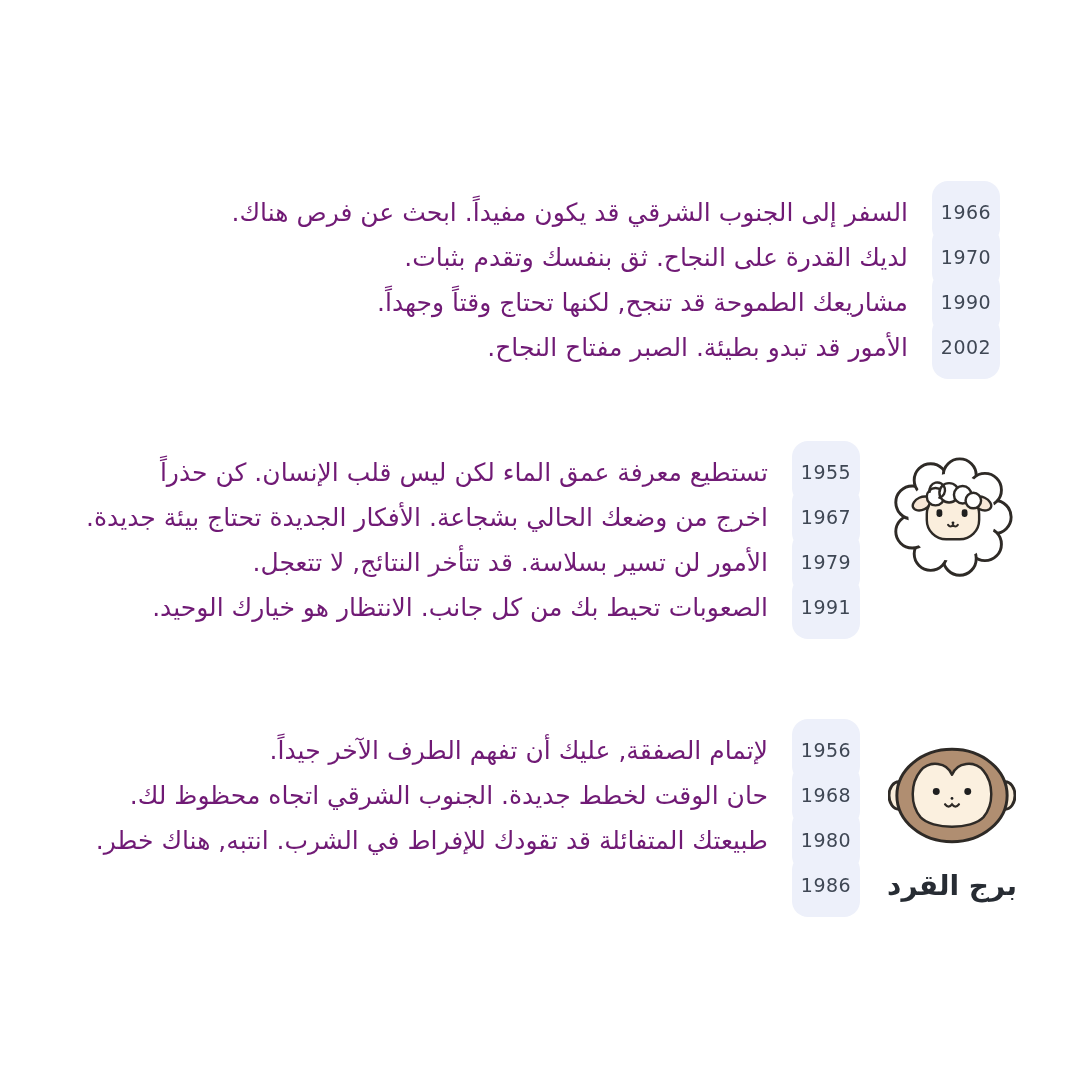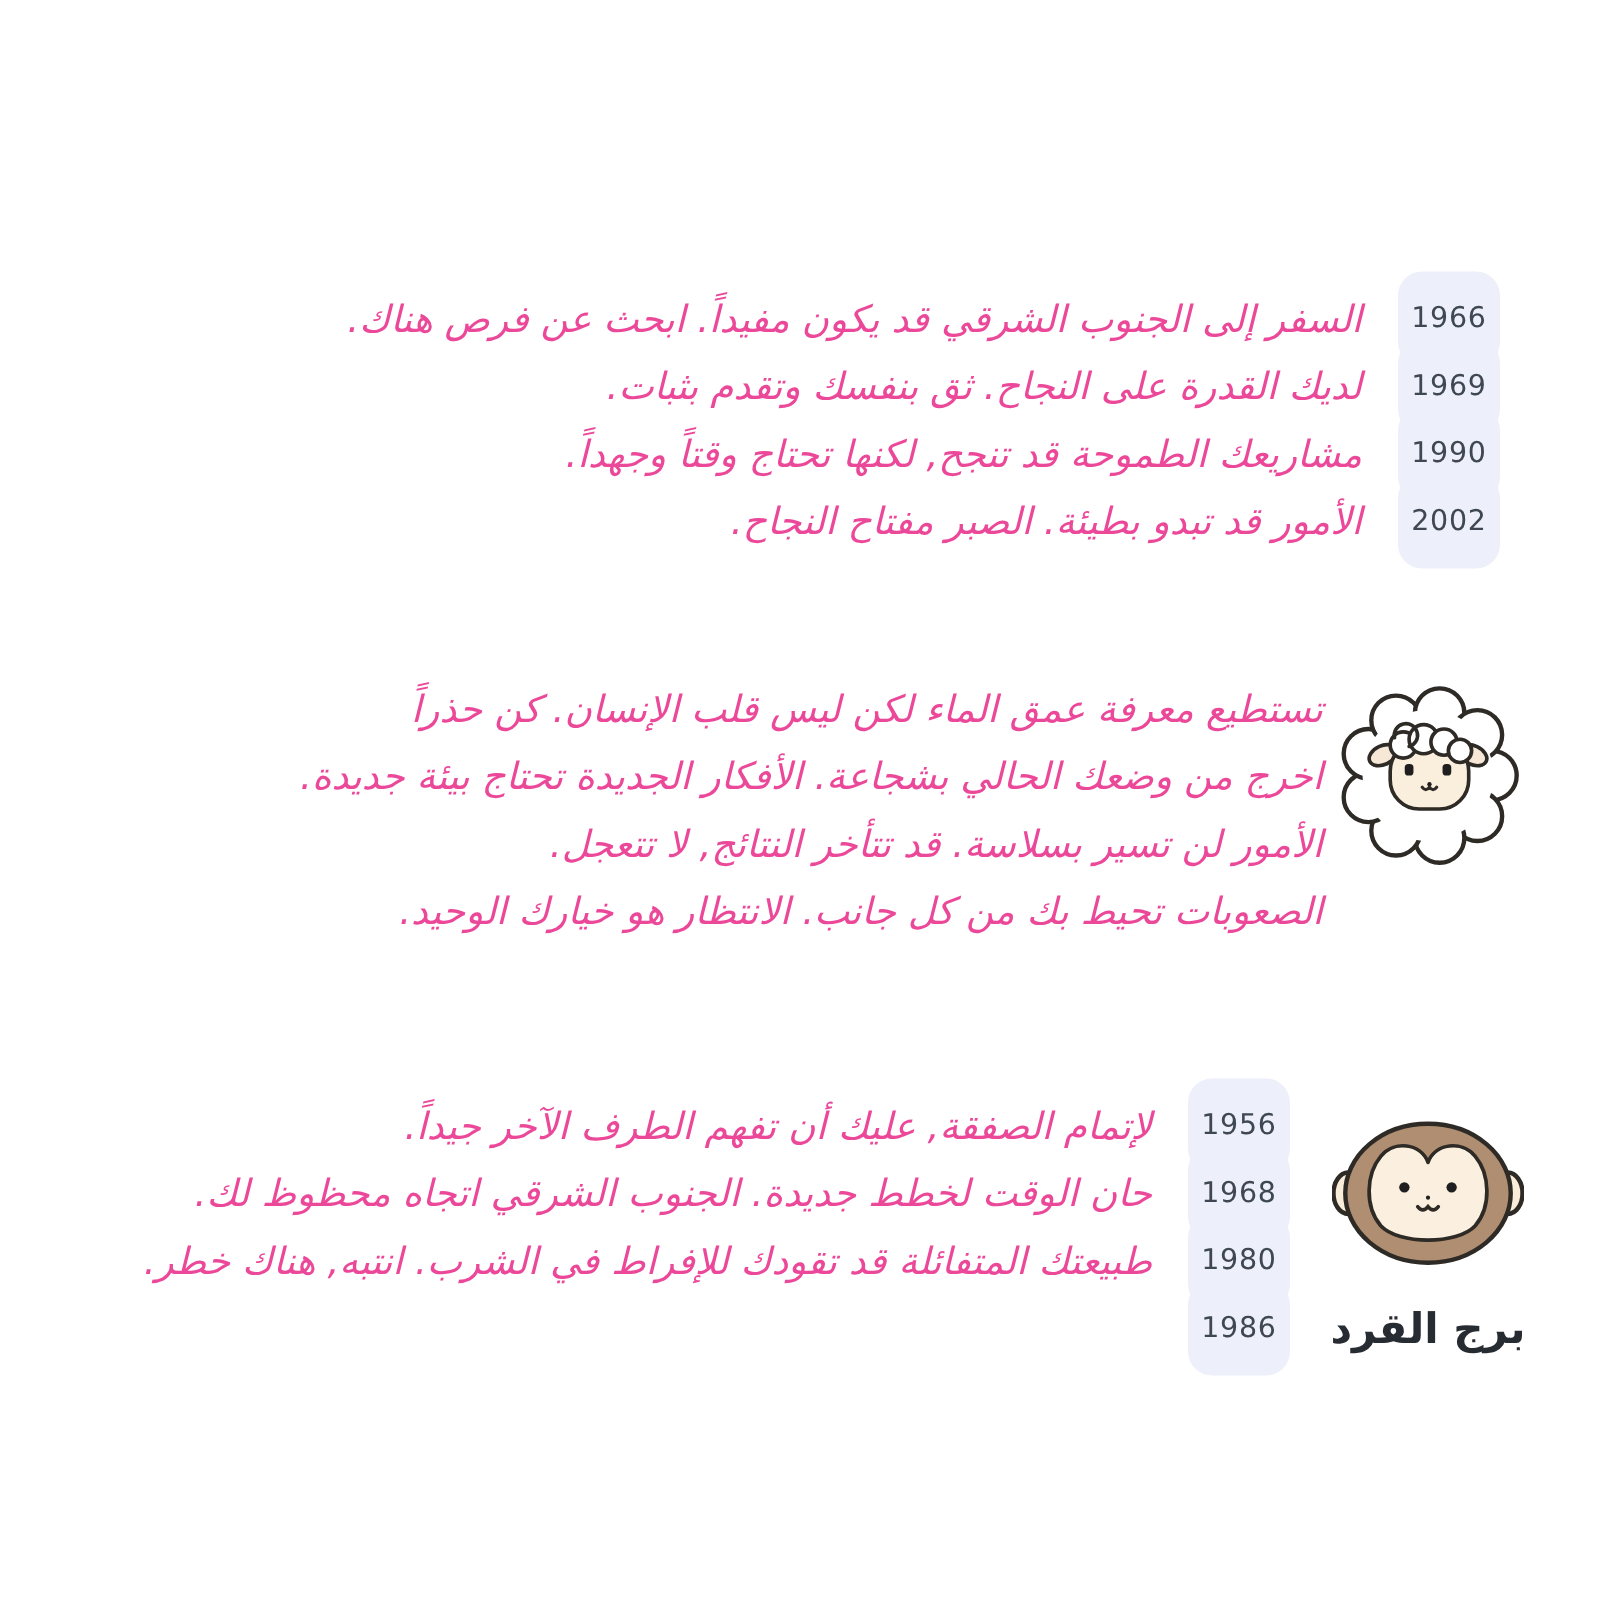--- a/index.html
+++ b/index.html
@@ -29,36 +29,36 @@
   .year-pill {
     background: #edf0fa; color: #3f4754;
     font-size: 19px; line-height: 1;
     padding: 22px 9px; border-radius: 16px;
     letter-spacing: 0.5px; white-space: nowrap;
   }
 
   .lines-col { flex: 1; display: flex; flex-direction: column; min-width: 0; }
   .line {
     height: 45px; line-height: 45px;
-    font-size: 25px; color: #ec4899;
-    white-space: nowrap; text-align: right; font-style: italic;
+    font-size: 25px; color: #701a75;
+    white-space: nowrap; text-align: right;
   }
 </style>
 </head>
 <body>
 
 <div id="poster">
 
     <section class="zodiac-section">
       <div class="years-col">
         <div class="year-row">
           <span class="year-pill">1966</span>
         </div>
         <div class="year-row">
-          <span class="year-pill">1969</span>
+          <span class="year-pill">1970</span>
         </div>
         <div class="year-row">
           <span class="year-pill">1990</span>
         </div>
         <div class="year-row">
           <span class="year-pill">2002</span>
         </div>
       </div>
       <div class="lines-col">
         <div class="line">السفر إلى الجنوب الشرقي قد يكون مفيداً. ابحث عن فرص هناك.</div>
@@ -94,20 +94,34 @@
               <circle cx="87" cy="47" r="8"></circle>
       </g>
       <path d="M42,38 a8,8 0 1 1 10,6" fill="none" stroke="#2e2a26" stroke-width="2.5" stroke-linecap="round"></path>
       <rect x="49" y="56" width="6" height="8" rx="2.5" fill="#1f1f1f"></rect>
       <rect x="75" y="56" width="6" height="8" rx="2.5" fill="#1f1f1f"></rect>
       <circle cx="66" cy="70" r="1.5" fill="#1f1f1f"></circle>
       <path d="M61,72 q2.5,3.5 5,0 q2.5,3.5 5,0" fill="none" stroke="#2e2a26" stroke-width="2.2" stroke-linecap="round"></path>
     </svg>
         </div>
       </div>
+      <div class="years-col">
+        <div class="year-row">
+          <span class="year-pill">1955</span>
+        </div>
+        <div class="year-row">
+          <span class="year-pill">1967</span>
+        </div>
+        <div class="year-row">
+          <span class="year-pill">1979</span>
+        </div>
+        <div class="year-row">
+          <span class="year-pill">1991</span>
+        </div>
+      </div>
       <div class="lines-col">
         <div class="line">تستطيع معرفة عمق الماء لكن ليس قلب الإنسان. كن حذراً</div>
         <div class="line">اخرج من وضعك الحالي بشجاعة. الأفكار الجديدة تحتاج بيئة جديدة.</div>
         <div class="line">الأمور لن تسير بسلاسة. قد تتأخر النتائج, لا تتعجل.</div>
         <div class="line">الصعوبات تحيط بك من كل جانب. الانتظار هو خيارك الوحيد.</div>
       </div>
     </section>
 
     <section class="zodiac-section">
       <div class="zodiac-col">

